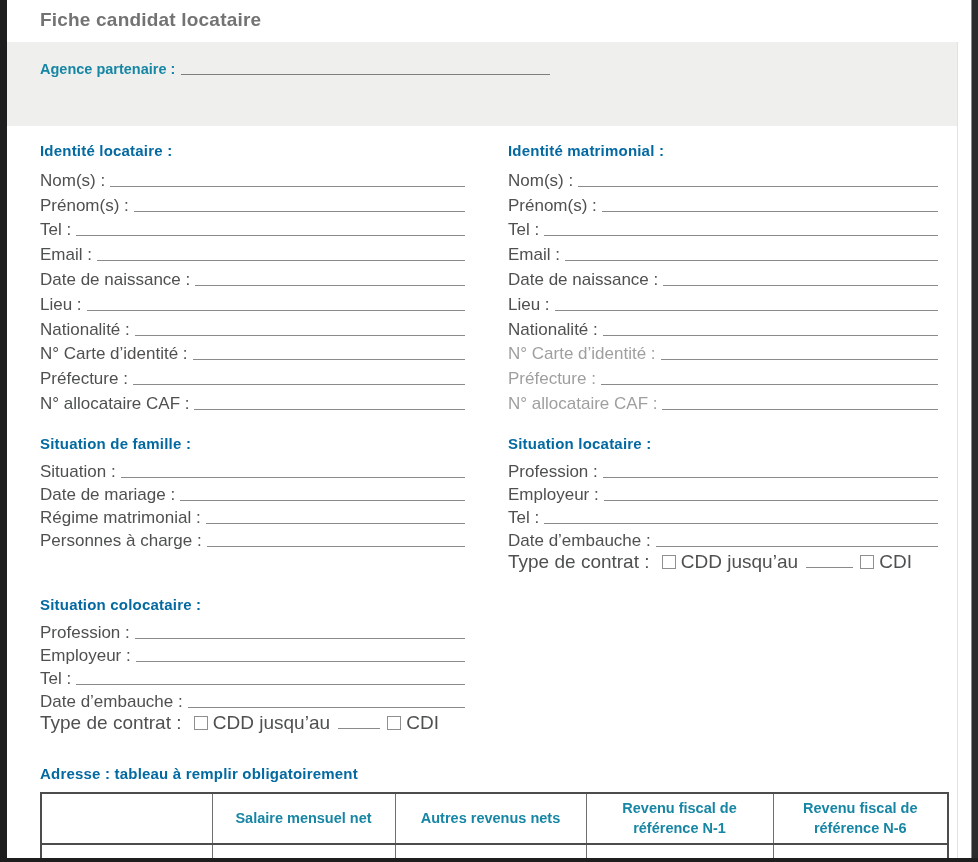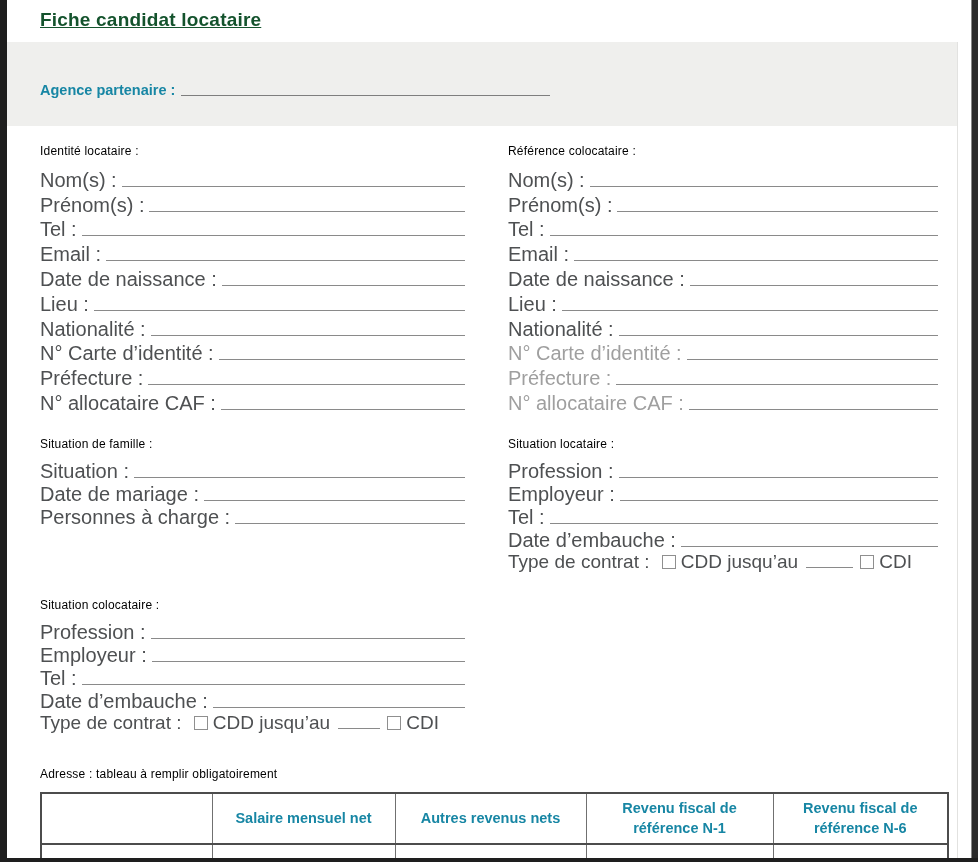--- a/index.html
+++ b/index.html
@@ -12,45 +12,45 @@
     color: #4e5052;
   }
   
   .edge { position: absolute; background: #1e1e1e; z-index: 10; }
   .edge-left   { left: 0; top: 0; width: 7px; height: 862px; }
   .edge-right  { right: 0; top: 0; width: 7px; height: 862px; background: #2b2b2b; border-left: 1px solid #888; }
   .edge-bottom { left: 0; bottom: 0; width: 978px; height: 4px; }
   .page-shadow { position: absolute; left: 957px; top: 42px; bottom: 4px; width: 1px; background: #e2e2e0; }
 
   .title-bar { padding: 9px 0 0 40px; height: 42px; }
-  .doc-title { font-size: 19px; font-weight: bold; color: #14532d; letter-spacing: .2px; text-decoration: underline; }
+  .doc-title { font-size: 19px; font-weight: bold; color: #737373; letter-spacing: .2px; }
 
   .agency-band {
     background: #efefed;
     margin-left: 7px;
     width: 951px;
     height: 84px;
-    padding: 28px 0 0 33px;
+    padding: 7px 0 0 33px;
   }
   .agency-row { display: flex; align-items: flex-end; width: 510px; height: 28px; }
   .agency-row .alabel { font-size: 14.5px; font-weight: bold; color: #1786a4; white-space: pre; }
   .agency-row .fline  { flex: 1; border-bottom: 1.5px solid #7e7e7e; margin: 0 0 2px 6px; }
 
   .form-area { padding: 16px 0 0 40px; }
   .grid {
     display: grid;
     grid-template-columns: 427px 432px;
     column-gap: 41px;
     row-gap: 22px;
   }
   .sec-heading {
-    font-size: 12px; font-weight: normal; color: #000000;
+    font-size: 15px; font-weight: bold; color: #0369a1;
     line-height: 18px; margin-bottom: 5px; letter-spacing: .2px;
   }
-  .field { display: flex; align-items: flex-end; height: 23px; font-size: 20px; }
+  .field { display: flex; align-items: flex-end; height: 23px; font-size: 17px; }
   .sec-identity .field { height: 24.8px; }
   .field .flabel { white-space: pre; line-height: 19px; }
   .field .flabel.faded { color: #9f9f9f; }
   .field .fline { flex: 1; border-bottom: 1.3px solid #8a8a8a; margin: 0 2px 3px 5px; }
 
   .contract-row { display: flex; align-items: center; height: 24px; font-size: 19px; }
   .cb {
     display: inline-block; width: 14px; height: 14px;
     border: 1px solid #8f8f8f; background: #fff; margin: 0 5px 0 7px; flex: none;
   }
@@ -135,21 +135,21 @@
           <span class="flabel">Préfecture :</span>
           <span class="fline"></span>
         </div>
       <div class="field">
           <span class="flabel">N° allocataire CAF :</span>
           <span class="fline"></span>
         </div>
     </section>
 
     <section class="sec sec-identity">
-      <div class="sec-heading">Référence colocataire :</div>
+      <div class="sec-heading">Identité matrimonial :</div>
       <div class="field">
           <span class="flabel">Nom(s) :</span>
           <span class="fline"></span>
         </div>
       <div class="field">
           <span class="flabel">Prénom(s) :</span>
           <span class="fline"></span>
         </div>
       <div class="field">
           <span class="flabel">Tel :</span>
@@ -186,20 +186,24 @@
     </section>
 
     <section class="sec">
       <div class="sec-heading">Situation de famille :</div>
       <div class="field">
           <span class="flabel">Situation :</span>
           <span class="fline"></span>
         </div>
       <div class="field">
           <span class="flabel">Date de mariage :</span>
+          <span class="fline"></span>
+        </div>
+      <div class="field">
+          <span class="flabel">Régime matrimonial :</span>
           <span class="fline"></span>
         </div>
       <div class="field">
           <span class="flabel">Personnes à charge :</span>
           <span class="fline"></span>
         </div>
     </section>
 
 
     <section class="sec">

